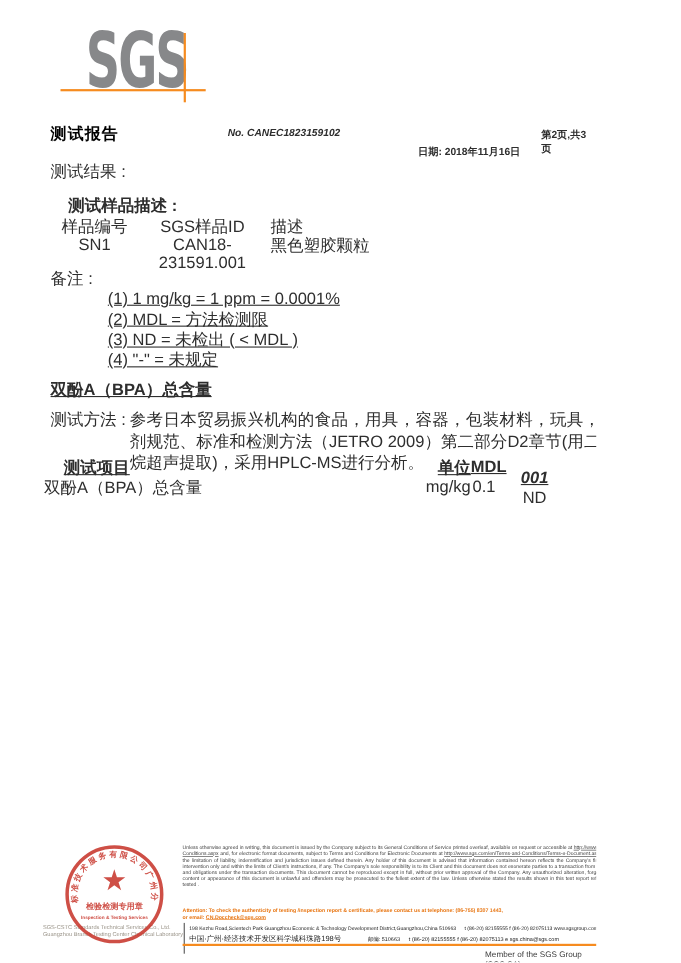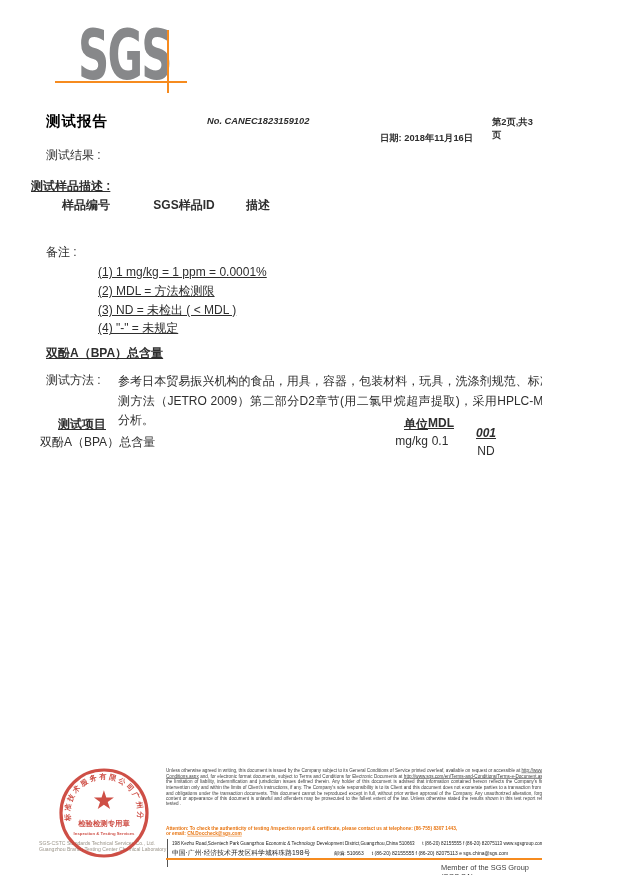--- a/index.html
+++ b/index.html
@@ -17,29 +17,29 @@
     letter-spacing:-3px; transform:scaleX(.62); transform-origin:0 0;
     white-space:nowrap;
   }
   .hline-logo { position:absolute; left:55px; top:81px; width:132px; height:2px; background:#F68B1F; }
   .vline-logo { position:absolute; left:167px; top:30px; width:2px; height:63px; background:#F68B1F; }
   .doc-title { position:absolute; left:46px; top:112px; font-size:14.5px; font-weight:bold; color:#000000; letter-spacing:1px; }
   .hdr-no   { position:absolute; left:207px; top:116px; font-size:9.3px; font-weight:bold;font-style:italic; }
   .hdr-date { position:absolute; left:380px; top:116px; font-size:9.3px; font-weight:bold;margin-top:16px; }
   .hdr-page { position:absolute; left:492px; top:116px; font-size:9.3px; font-weight:bold; }
   
-  .t95 { font-size:12px; }
+  .t95 { font-size:15px; }
   .lbl-results { position:absolute; left:46px; top:147px; }
-  .lbl-sampledesc { position:absolute; left:31px; top:178px; font-weight:bold; text-decoration:underline; }
+  .lbl-sampledesc { position:absolute; left:62px; top:178px; font-weight:bold; }
   .sample-table { position:absolute; left:46px; top:197px; }
   .sample-table .row { display:flex; height:17px; align-items:flex-start; }
   .sample-table .c1 { width:80px; text-align:center; }
   .sample-table .c2 { width:116px; text-align:center; }
   .sample-table .c3 { padding-left:4px; text-align:left; }
-  .sample-table .hdr { font-weight:bold; }
+  .sample-table .hdr { font-weight:normal; }
   .lbl-remarks { position:absolute; left:46px; top:244px; }
   .remarks { position:absolute; left:98px; top:263px; line-height:18.8px;text-decoration:underline; }
   .bpa-title { position:absolute; left:46px; top:345px; font-weight:bold; text-decoration:underline; }
   .lbl-method { position:absolute; left:46px; top:372px; }
   .method-text { position:absolute; left:118px; top:372px; width:458px; line-height:19.5px; text-align:justify; }
   .result-table { position:absolute; left:40px; top:416px; }
   .result-table .row { display:flex; height:17.5px; }
   .result-table .c1 { width:326px; text-align:left; }
   .result-table .row.hdr .c1 { padding-left:18px; }
   .result-table .c2 { width:62px; text-align:right; }
@@ -99,20 +99,25 @@
 
   <div class="lbl-results t95">测试结果 :</div>
   <div class="lbl-sampledesc t95">测试样品描述 :</div>
 
   <div class="sample-table t95">
     <div class="row hdr">
       <div class="c1">样品编号</div>
       <div class="c2">SGS样品ID</div>
       <div class="c3">描述</div>
     </div>
+    <div class="row">
+      <div class="c1">SN1</div>
+      <div class="c2">CAN18-231591.001</div>
+      <div class="c3">黑色塑胶颗粒</div>
+    </div>
   </div>
 
   <div class="lbl-remarks t95">备注 :</div>
   <div class="remarks t95">
     <div>(1) 1 mg/kg = 1 ppm = 0.0001%</div>
     <div>(2) MDL = 方法检测限</div>
     <div>(3) ND = 未检出 ( &lt; MDL )</div>
     <div>(4) "-" = 未规定</div>
   </div>
 

